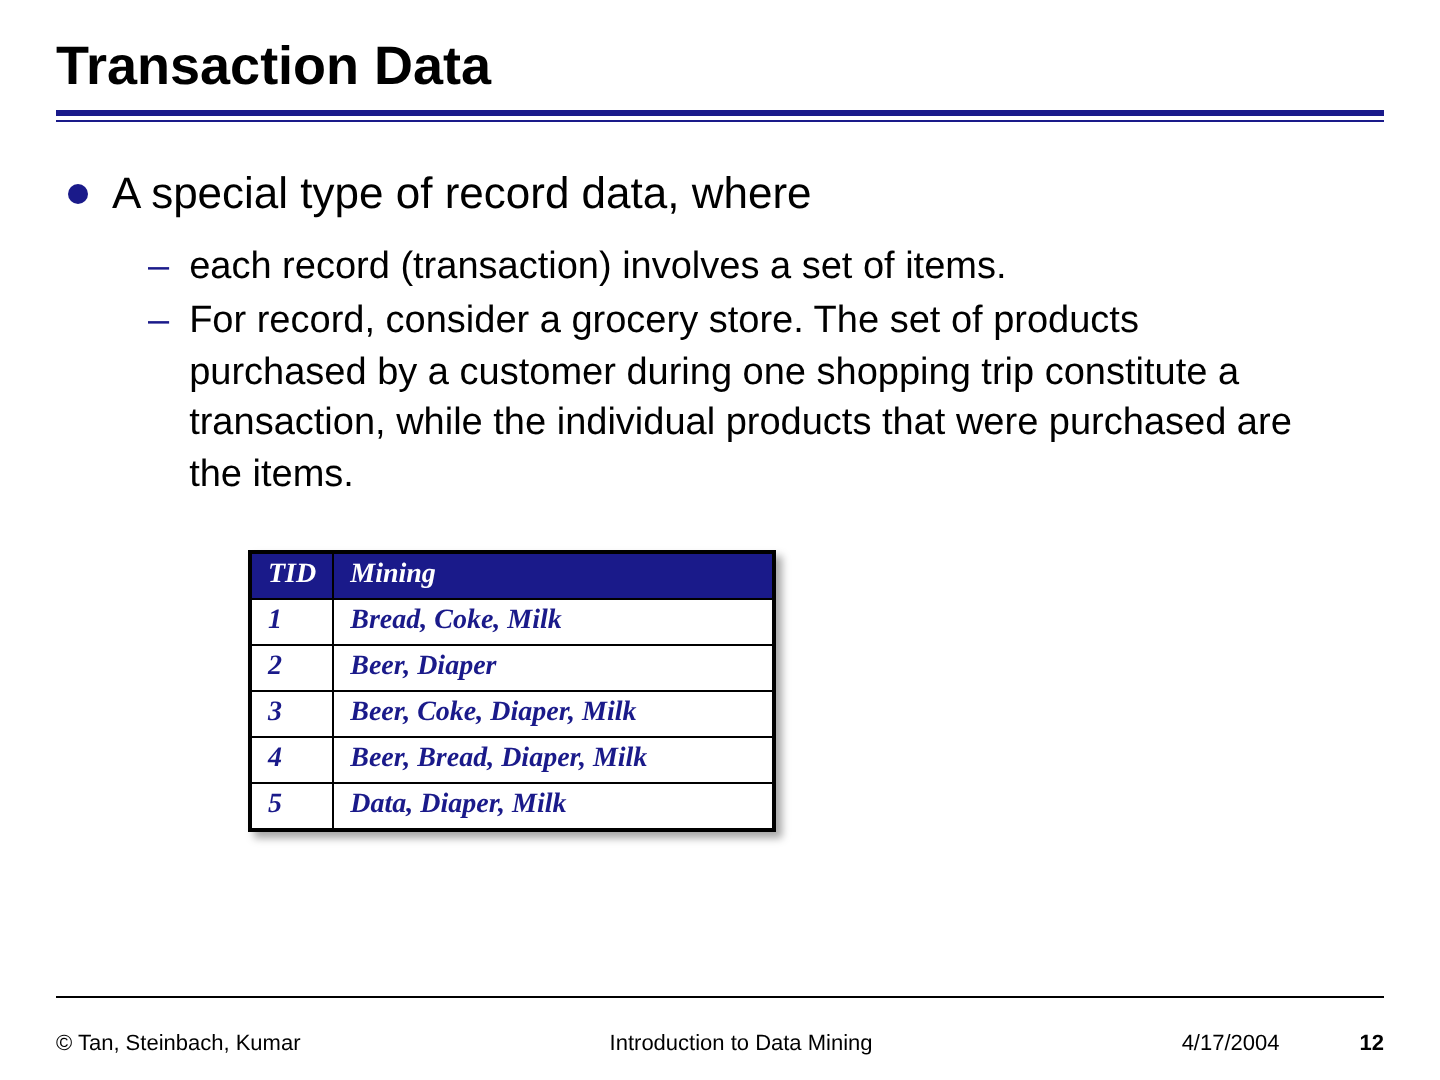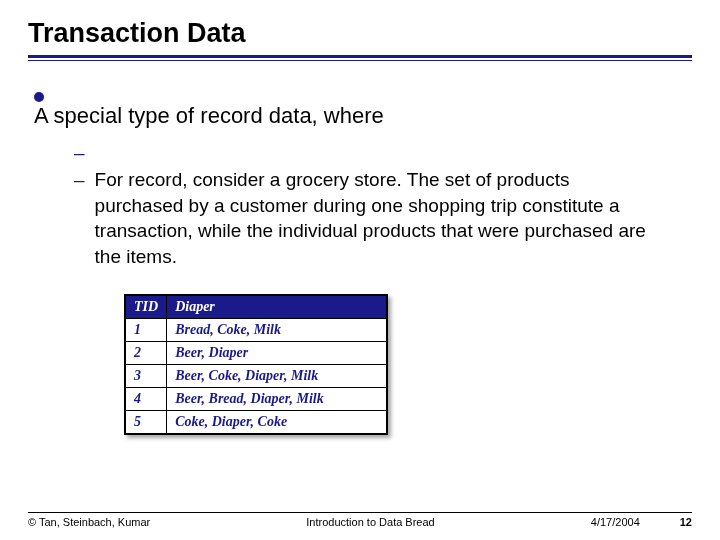--- a/index.html
+++ b/index.html
@@ -29,21 +29,20 @@
     padding-top:2px;
     margin-bottom:22px;
   }
   .body {
     padding:0 6px 0 6px;
   }
   .bullet-row {
     display:flex;
     align-items:flex-start;
     margin-bottom:10px;
-    flex-direction:column;
   }
   .dot {
     width:10px; height:10px;
     border-radius:50%;
     background:#1a1a8a;
     margin-top:9px;
     margin-right:12px;
     flex:0 0 auto;
   }
   .bullet-text {
@@ -94,21 +93,21 @@
     font-style:italic;
   }
   td.tid { width:38px; color:#1a1a8a; }
   td.items { width:220px; color:#1a1a8a;font-style:italic; }
   .footer {
     position:absolute;
     left:28px; right:28px; bottom:12px;
     border-top:1px solid #000;
     display:flex;
     font-size:11px;
-    padding-top:3px;
+    padding-top:17px;
     justify-content:space-between;
   }
   .footer > div { white-space:nowrap; }
   .f-left   { flex:0 0 auto; }
   .f-center { flex:1 1 auto; text-align:center; }
   .f-date   { flex:0 0 auto; padding-right:40px; }
   .f-page   { flex:0 0 auto;font-weight:bold; }
 </style>
 </head>
 <body>
@@ -120,33 +119,34 @@
 
   <div class="body">
     <div class="bullet-row">
       <span class="dot"></span>
       <span class="bullet-text">A special type of record data, where</span>
     </div>
 
     <div class="sub-list">
       <div class="sub-item">
         <span class="dash">–</span>
+        <span class="sub-text">each record (transaction) involves a set of items.</span>
       </div>
       <div class="sub-item">
         <span class="dash">–</span>
         <span class="sub-text">For record, consider a grocery store.  The set of products purchased by a customer during one shopping trip constitute a transaction, while the individual products that were purchased are the items.</span>
       </div>
     </div>
 
     <div class="tbl-wrap">
       <table>
         <thead>
           <tr>
             <th>TID</th>
-            <th>Diaper</th>
+            <th>Mining</th>
           </tr>
         </thead>
         <tbody>
           <tr>
             <td class="tid">1</td>
             <td class="items">Bread, Coke, Milk</td>
           </tr>
           <tr>
             <td class="tid">2</td>
             <td class="items">Beer, Diaper</td>
@@ -154,27 +154,27 @@
           <tr>
             <td class="tid">3</td>
             <td class="items">Beer, Coke, Diaper, Milk</td>
           </tr>
           <tr>
             <td class="tid">4</td>
             <td class="items">Beer, Bread, Diaper, Milk</td>
           </tr>
           <tr>
             <td class="tid">5</td>
-            <td class="items">Coke, Diaper, Coke</td>
+            <td class="items">Data, Diaper, Milk</td>
           </tr>
         </tbody>
       </table>
     </div>
   </div>
 
   <div class="footer">
     <div class="f-left">© Tan, Steinbach, Kumar</div>
-    <div class="f-center">Introduction to Data Bread</div>
+    <div class="f-center">Introduction to Data Mining</div>
     <div class="f-date">4/17/2004</div>
     <div class="f-page">12</div>
   </div>
 
 </div>
 
 </body></html>

